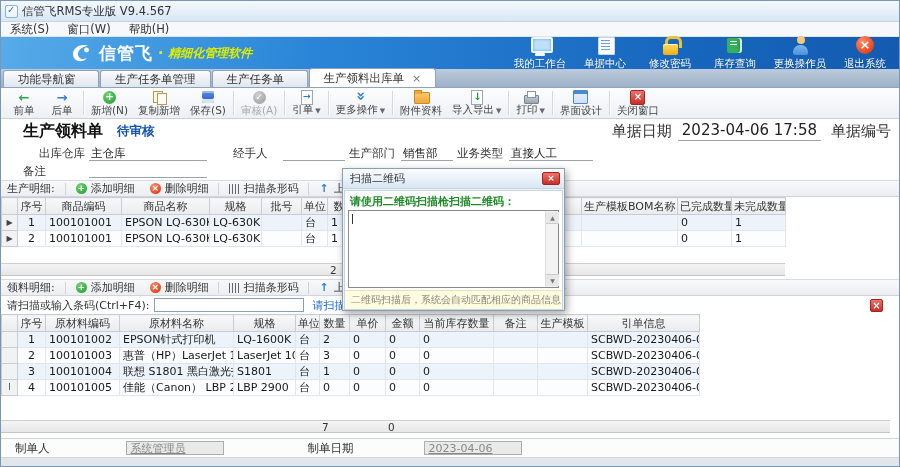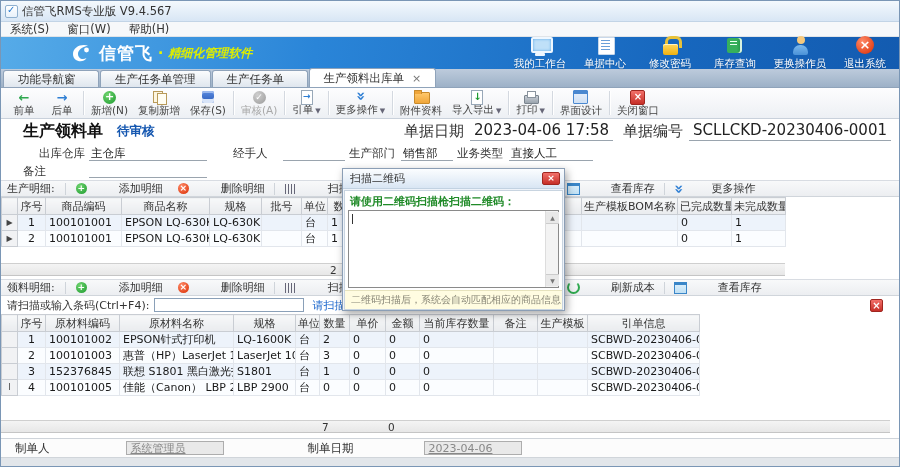--- a/index.html
+++ b/index.html
@@ -87,21 +87,21 @@
   .dh-val { border-bottom:1px solid #9aa4ae; padding:0 4px 1px; margin:0 10px 0 6px; color:#222; }
   .dh-val.last { margin-right:0; }
 
   .fields-row { height:20px; display:flex; align-items:center; font-size:11.5px; color:#333; position:relative; }
   .f-label { position:absolute; white-space:nowrap; }
   .f-value { position:absolute; border-bottom:1px solid #9aa4ae; height:15px; line-height:15px; padding-left:2px; color:#222; }
   .remark-row { height:17px; position:relative; font-size:11.5px; color:#333; }
 
   .sect-bar { height:17px; background:linear-gradient(#f8f9fa,#eceef1); border-top:1px solid #d8dce2; border-bottom:1px solid #d0d5db; display:flex; align-items:center; padding-left:6px; font-size:11px; color:#333; }
   .sect-label { margin-right:8px; white-space:nowrap; }
-  .sbtn { display:flex; align-items:center; margin:0 3px; padding:0 4px; cursor:pointer; white-space:nowrap; color:#333;gap:28px; }
+  .sbtn { display:flex; align-items:center; margin:0 3px; padding:0 4px; cursor:pointer; white-space:nowrap; color:#333; }
   .ssep { width:1px; height:12px; background:#cfd4da; margin:0 2px; }
   .sic { width:13px; height:11px; display:inline-flex; align-items:center; justify-content:center; margin-right:3px; }
   .s-add::before { content:"+"; width:11px; height:11px; background:radial-gradient(circle at 35% 30%,#6fd46f,#1d9a2f); border-radius:50%; color:#fff; font-weight:bold; font-size:9px; line-height:10px; text-align:center; display:block; }
   .s-del::before { content:"×"; width:11px; height:11px; background:radial-gradient(circle at 35% 30%,#ff8a68,#d92b00); border-radius:50%; color:#fff; font-weight:bold; font-size:9px; line-height:10px; text-align:center; display:block; }
   .s-scan::before { content:""; width:11px; height:10px; background:repeating-linear-gradient(90deg,#667 0 1px,transparent 1px 3px); display:block; }
   .s-up::before { content:"↑"; color:#2f7fd4; font-weight:bold; font-size:11px; }
   .s-down::before { content:"↓"; color:#2f7fd4; font-weight:bold; font-size:11px; }
   .s-grid::before { content:""; width:11px; height:10px; border:1px solid #3a86c8; background:linear-gradient(#dff0fc,#bfe0f4); box-shadow:inset 0 2px 0 #3a86c8; display:block; }
   .s-refresh::before { content:""; width:9px; height:9px; border:2px solid #2fa84f; border-top-color:transparent; border-radius:50%; display:block; }
 
@@ -271,21 +271,20 @@
 
   <div class="page">
 
     <div class="doc-head">
       <span class="doc-title">生产领料单</span>
       <span class="doc-status">待审核</span>
       <div class="doc-head-right">
         <span>单据日期</span>
         <span class="dh-val">2023-04-06 17:58</span>
         <span>单据编号</span>
-        <span class="dh-val last">SCLLCKD-20230406-0001</span>
       </div>
     </div>
 
     <div class="fields-row">
       <span class="f-label" style="left:38px">出库仓库</span>
       <span class="f-value" style="left:88px;width:118px">主仓库</span>
       <span class="f-label" style="left:232px">经手人</span>
       <span class="f-value" style="left:282px;width:62px"></span>
       <span class="f-label" style="left:348px">生产部门</span>
       <span class="f-value" style="left:400px;width:52px">销售部</span>
@@ -537,21 +536,21 @@
               <td>0</td>
               <td>0</td>
               <td>0</td>
               <td></td>
               <td></td>
               <td>SCBWD-20230406-0001</td>
             </tr>
             <tr>
               <td></td>
               <td>3</td>
-              <td>152376845</td>
+              <td>100101004</td>
               <td>联想 S1801 黑白激光打印机</td>
               <td>S1801</td>
               <td>台</td>
               <td>1</td>
               <td>0</td>
               <td>0</td>
               <td>0</td>
               <td></td>
               <td></td>
               <td>SCBWD-20230406-0001</td>

